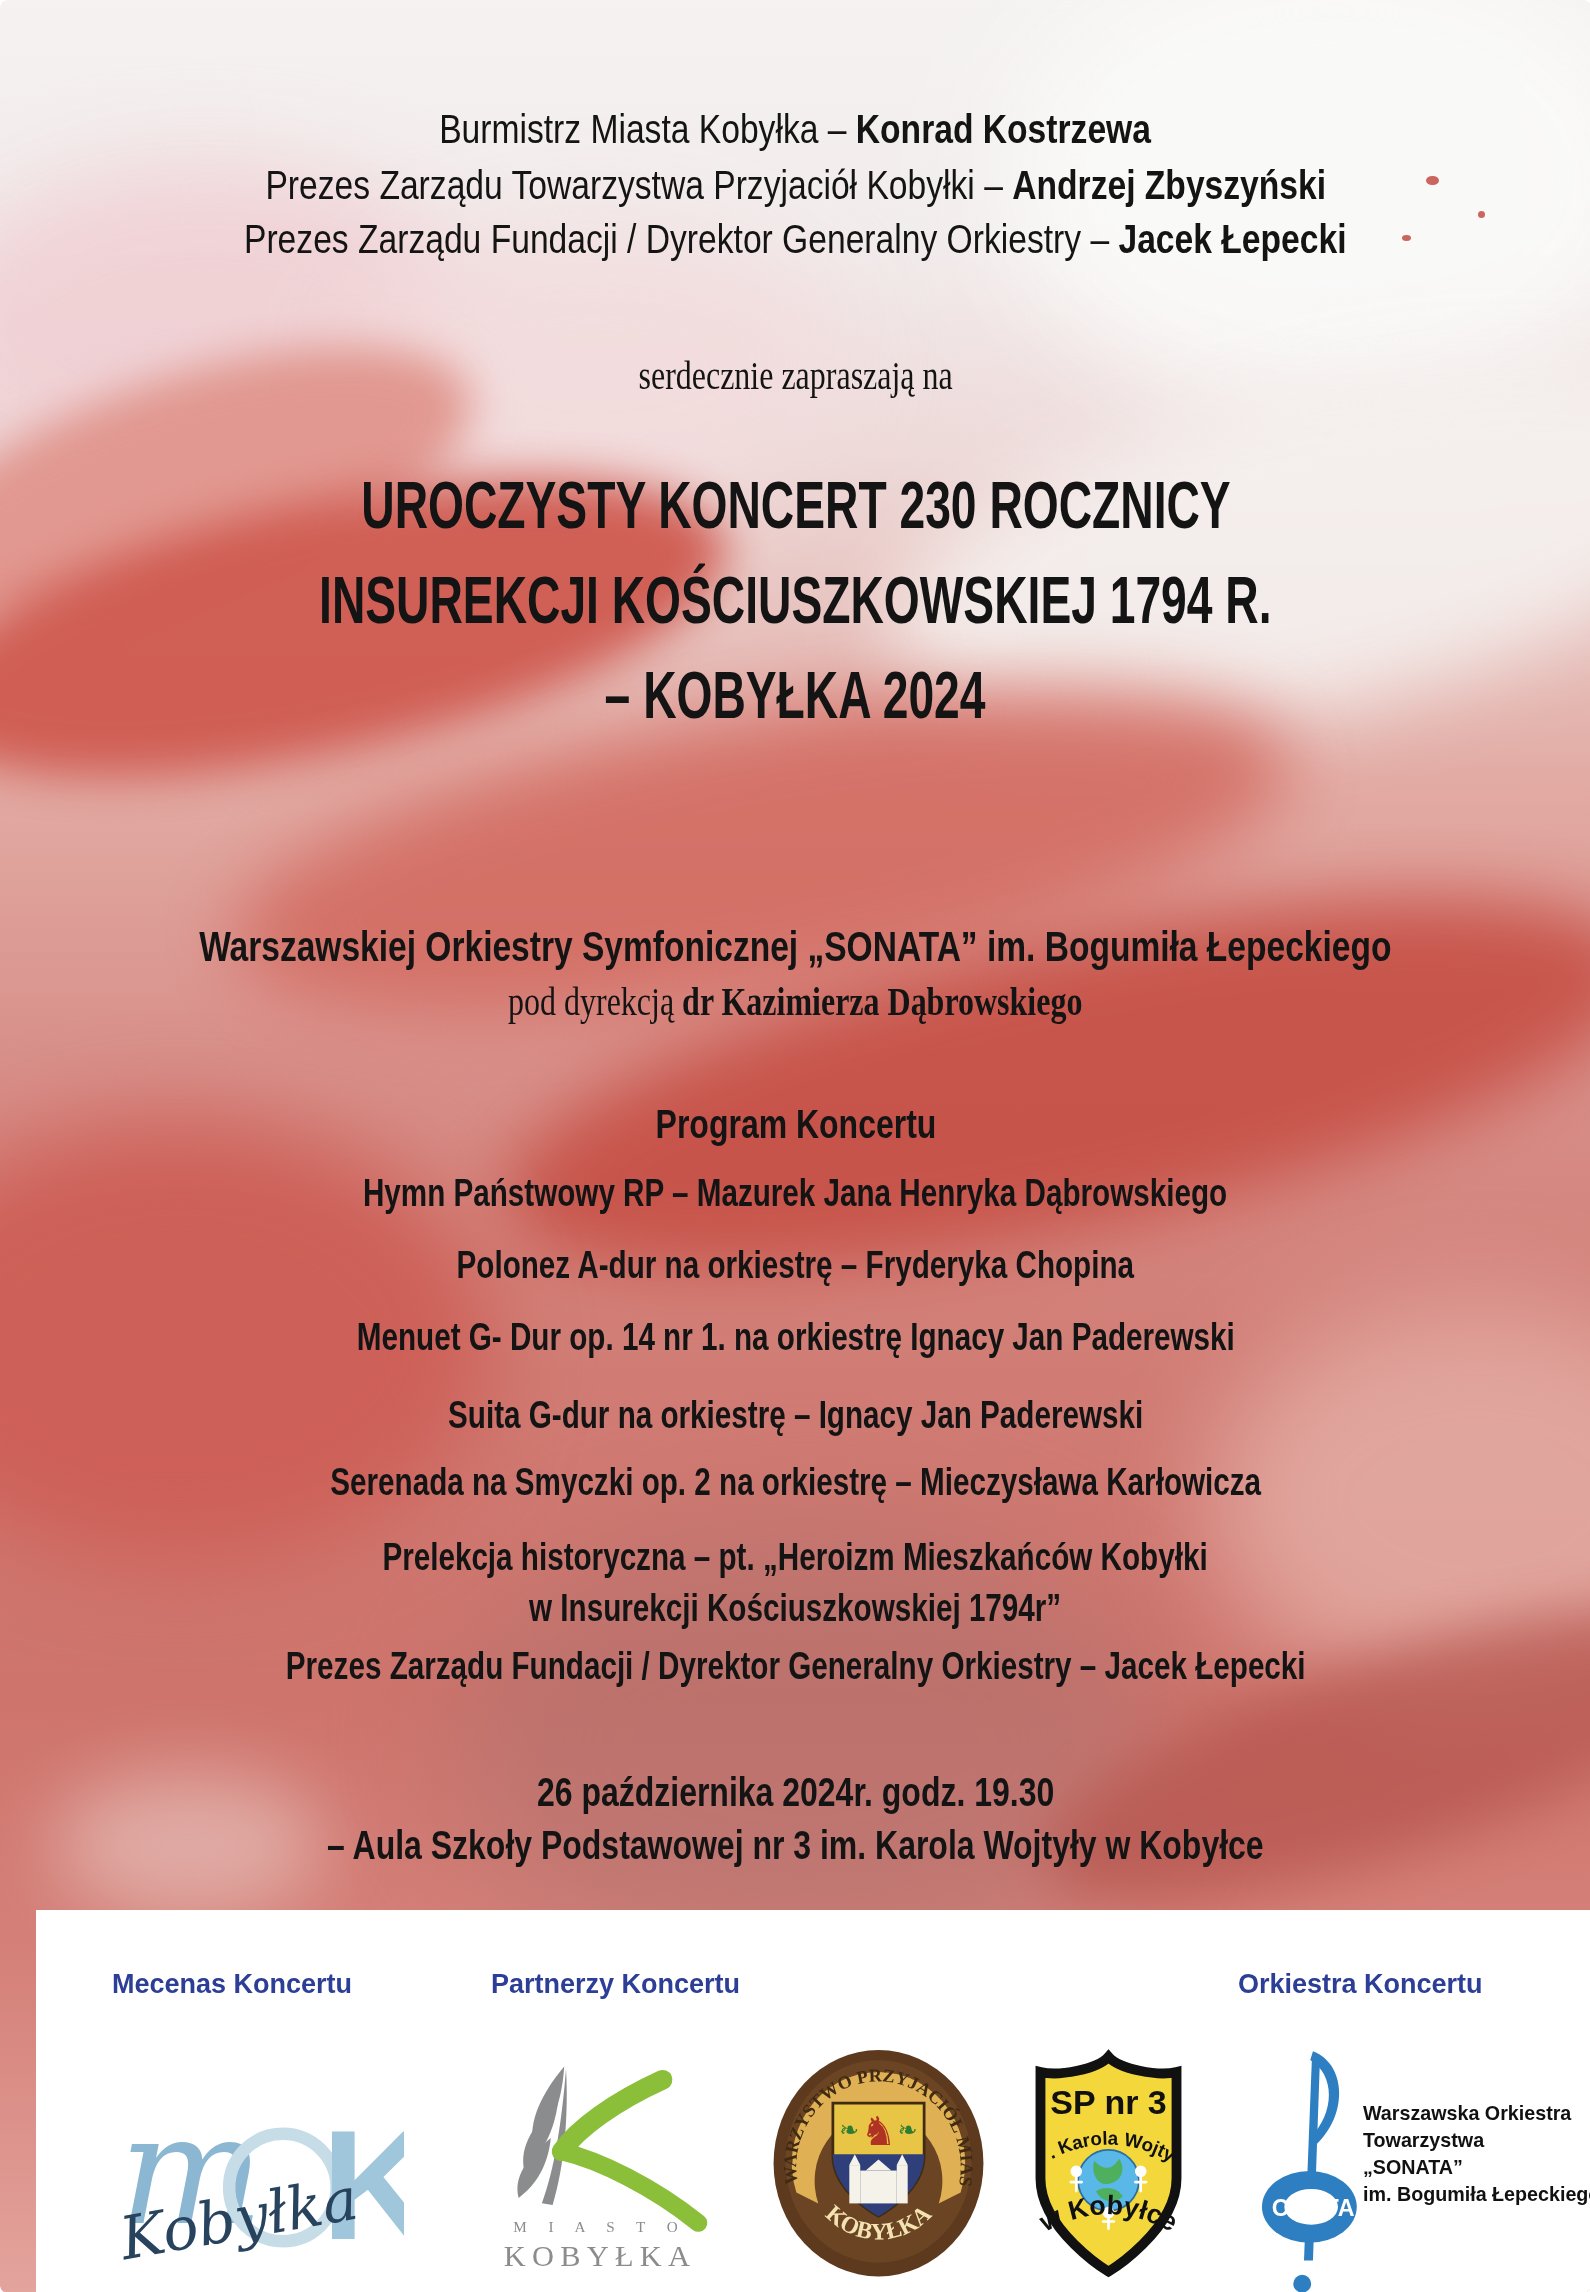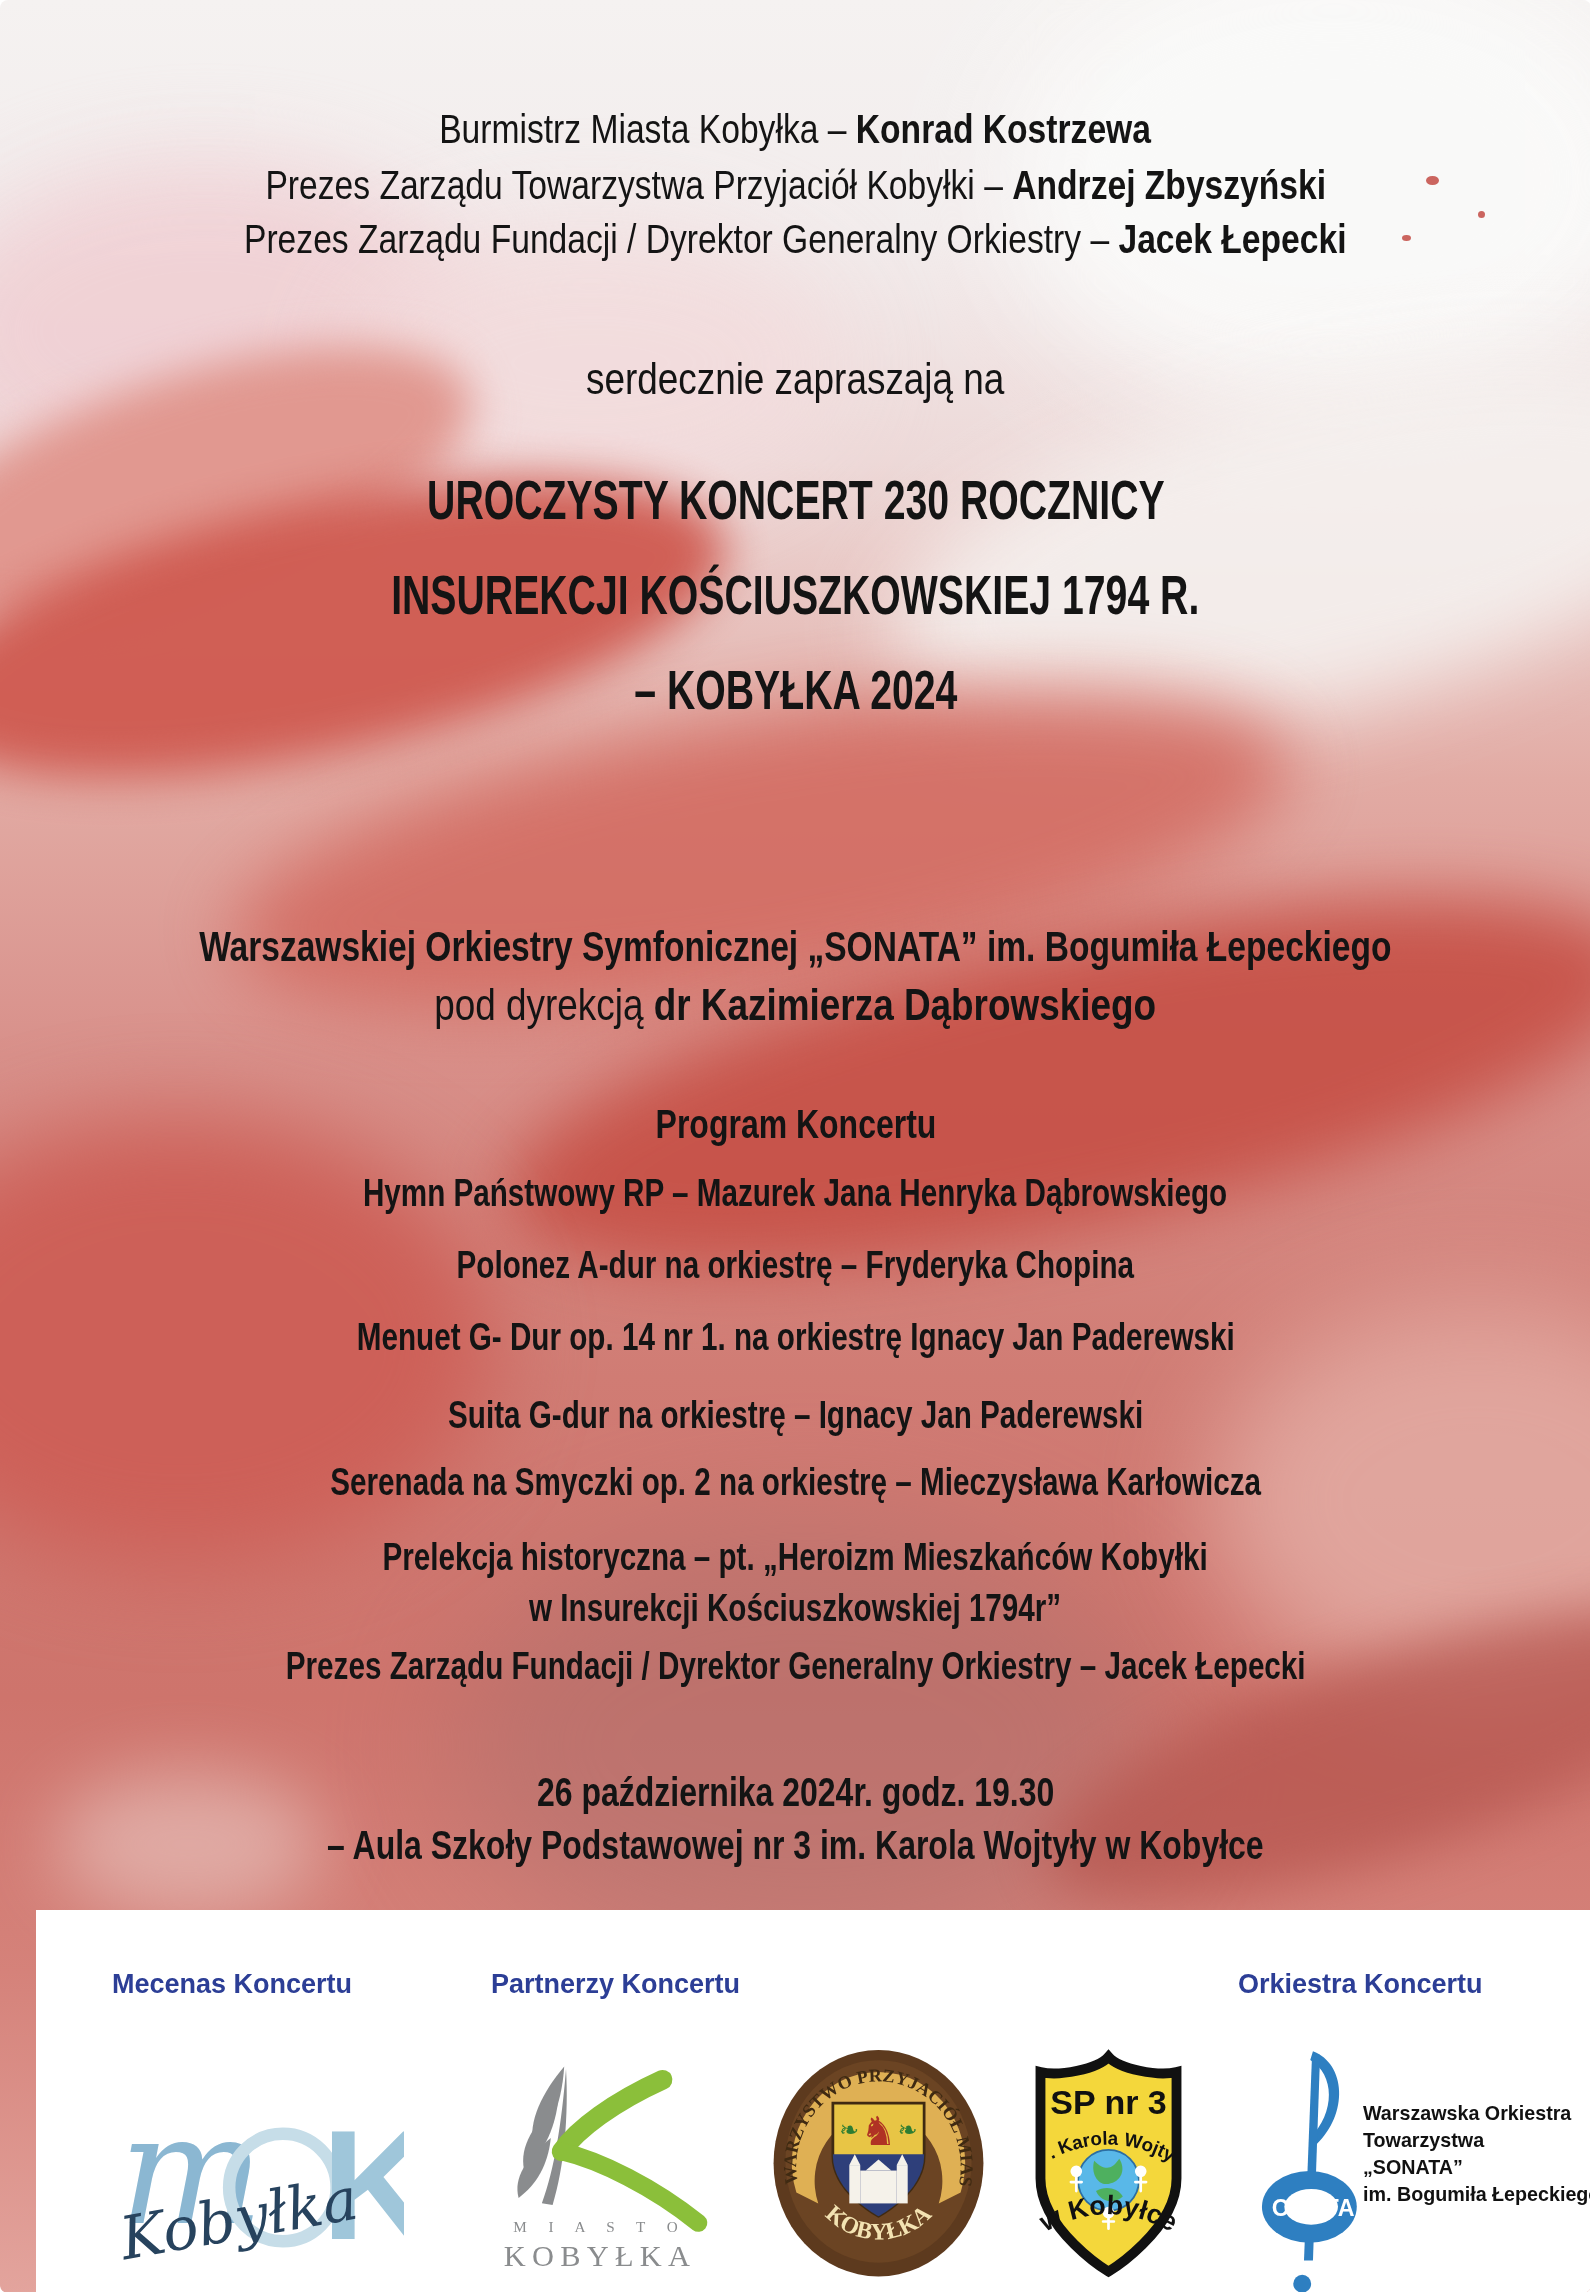--- a/index.html
+++ b/index.html
@@ -28,21 +28,21 @@
   .dot{position:absolute;border-radius:50%;background:#bf4038;opacity:.8;}
   .d1{left:1426px;top:176px;width:12.5px;height:9px;}
   .d2{left:1478px;top:211px;width:7.2px;height:7.2px;}
   .d3{left:1402px;top:235px;width:9px;height:6.3px;}
 
   
   .t-line{position:absolute;left:0;right:0;text-align:center;white-space:nowrap;line-height:1;}
   .cond{display:inline-block;white-space:nowrap;}
   .cx70{transform:scaleX(.70);} .cx78{transform:scaleX(.78);} .cx82{transform:scaleX(.82);}
   .b{font-weight:bold;}
-  .fs46{font-size:41px;} .fs44{font-size:45px;} .fs96{font-size:56px;}
+  .fs46{font-size:41px;} .fs44{font-size:39px;font-family:Liberation Serif, serif;} .fs96{font-size:66px;}
   .fs48{font-size:43px;} .fs42{font-size:38px;}
 
   
   .footer{position:absolute;left:0;top:1910px;width:1591px;height:382px;background:#ffffff;margin-left:36px;}
   .sp-label{position:absolute;top:59px;font-size:27px;font-weight:bold;color:#2c3e96;
             letter-spacing:0;white-space:nowrap;}
   .logo{position:absolute;}
   .sonata-caption{position:absolute;left:1327px;top:190px;width:260px;
       font-size:19.7px;line-height:27px;font-weight:bold;color:#111;}
 </style>

